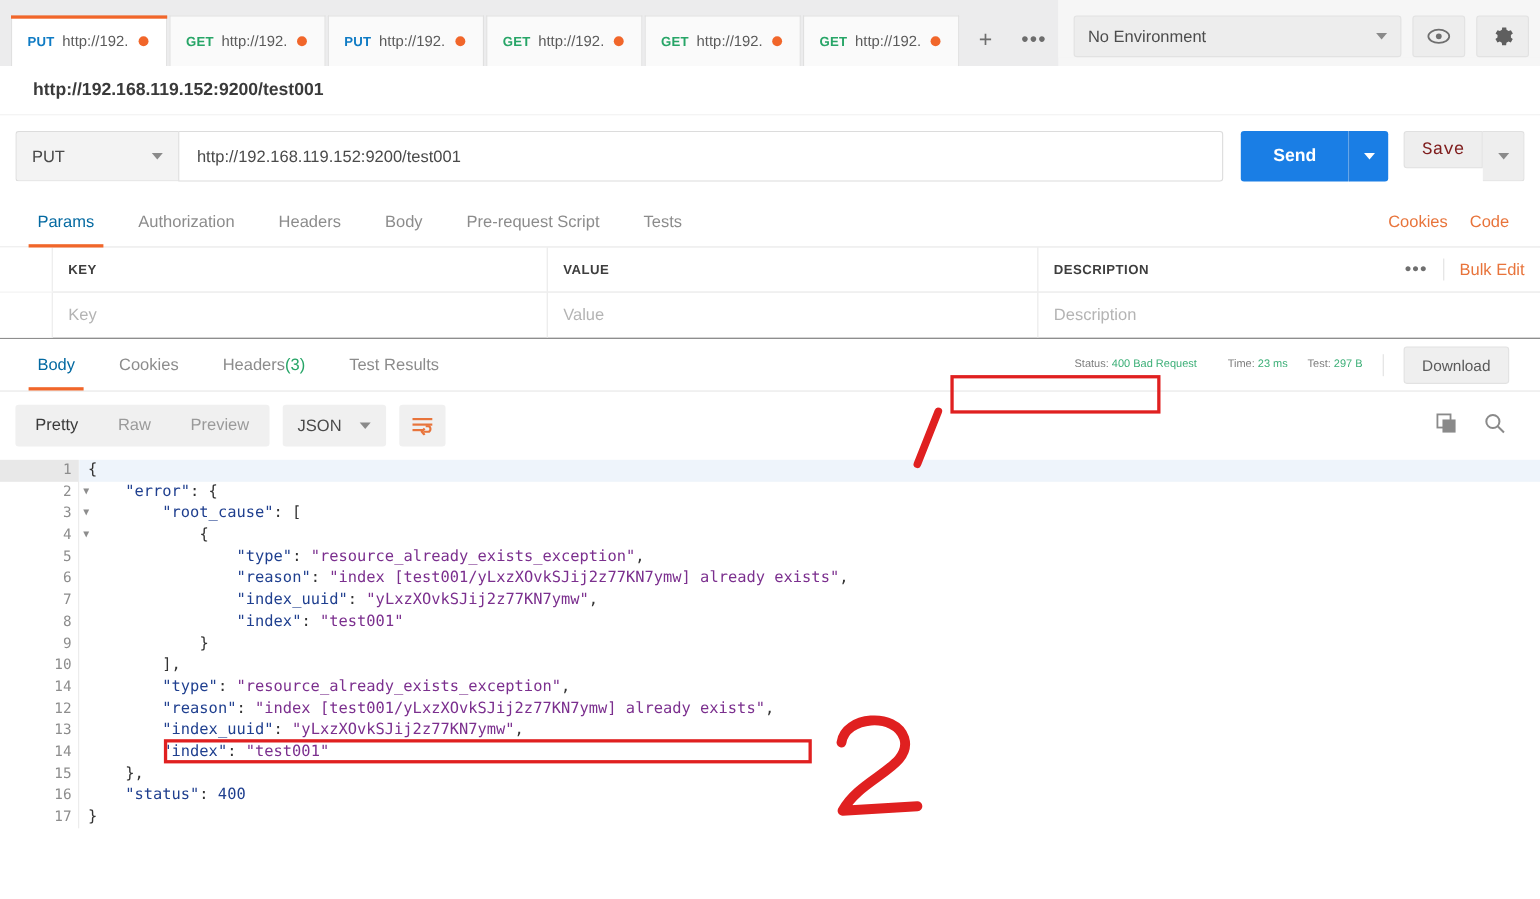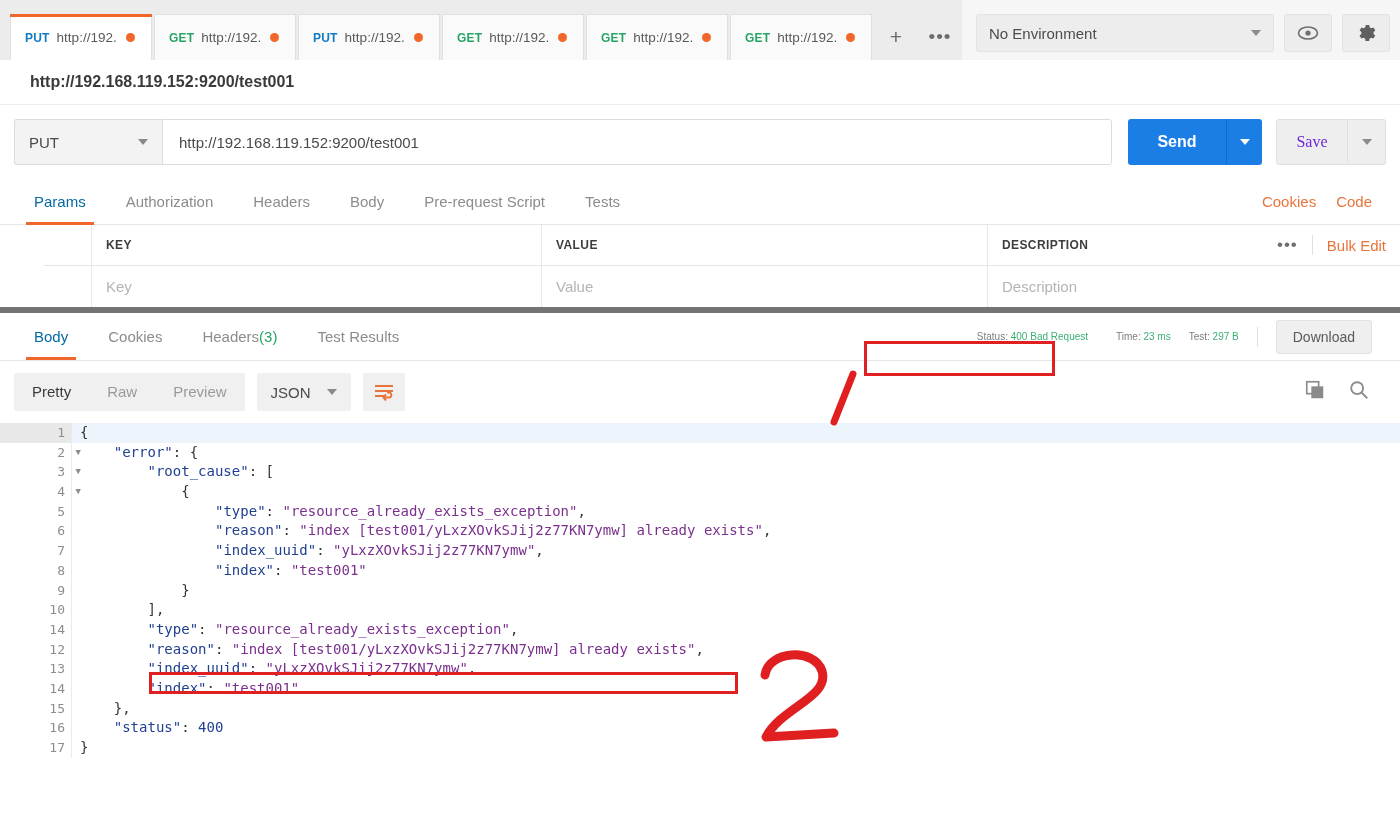--- a/index.html
+++ b/index.html
@@ -73,43 +73,43 @@
     font-size: 16px; font-weight: bold; border-radius: 3px 0 0 3px; cursor: pointer;
     font-family: "Liberation Sans", sans-serif;
   }
   .senddrop {
     height: 46px; width: 36px; background: #1a7ee5; border: none; border-left: 1px solid #1669c4;
     border-radius: 0 3px 3px 0; display: flex; align-items: center; justify-content: center; cursor: pointer;
   }
   .senddrop .caret { border-top-color: #fff; }
   .savegrp { display: flex; margin-left: 14px; }
   .savebtn {
-    height: 46px; width: 72px; background: #eeeeee; color: #6d28d9; border: 1px solid #e0e0e0;
-    font-size: 16px; border-radius: 3px 0 0 3px; cursor: pointer; font-family: Liberation Serif, serif;
+    height: 34px; width: 72px; background: #eeeeee; color: #7f1d1d; border: 1px solid #e0e0e0;
+    font-size: 16px; border-radius: 3px 0 0 3px; cursor: pointer; font-family: Liberation Mono, monospace;
   }
   .savedrop {
     height: 46px; width: 38px; background: #eeeeee; border: 1px solid #e0e0e0; border-left: none;
     border-radius: 0 3px 3px 0; display: flex; align-items: center; justify-content: center; cursor: pointer;
   }
 
   
   .reqtabs { display: flex; align-items: center; border-bottom: 1px solid #e6e6e6; padding: 0 14px; height: 46px; }
   .rtab {
     position: relative; height: 46px; display: flex; align-items: center; padding: 0 20px;
     font-size: 15px; color: #8c8c8c; cursor: pointer;
   }
   .rtab.active { color: #0369a1; }
   .rtab.active::after {
     content: ""; position: absolute; left: 12px; right: 12px; bottom: 0; height: 3px; background: #f1662a;
   }
   .rtabs-right { margin-left: auto; display: flex; gap: 20px; padding-right: 14px; }
   .linkorange { font-size: 15px; color: #e8743b; cursor: pointer; }
 
   
-  .ptable { border-bottom: 6px solid #737373; padding-left: 44px; }
+  .ptable { border-bottom: 1px solid #737373; }
   .prow { display: flex; height: 41px; }
   .prow.head { border-bottom: 1px solid #e6e6e6; }
   .pcell { display: flex; align-items: center; border-right: 1px solid #e9e9e9; padding: 0 14px; }
   .pcell.gutter { width: 48px; border-left: none; padding: 0; }
   .pcell.key { width: 450px; }
   .pcell.value { width: 446px; }
   .pcell.desc { flex: 1; border-right: none; }
   .phead { font-size: 12px; font-weight: bold; color: #3e3e3e; letter-spacing: .4px; }
   .pinput {
     border: none; outline: none; width: 100%; font-size: 15px; color: #4a4a4a;

